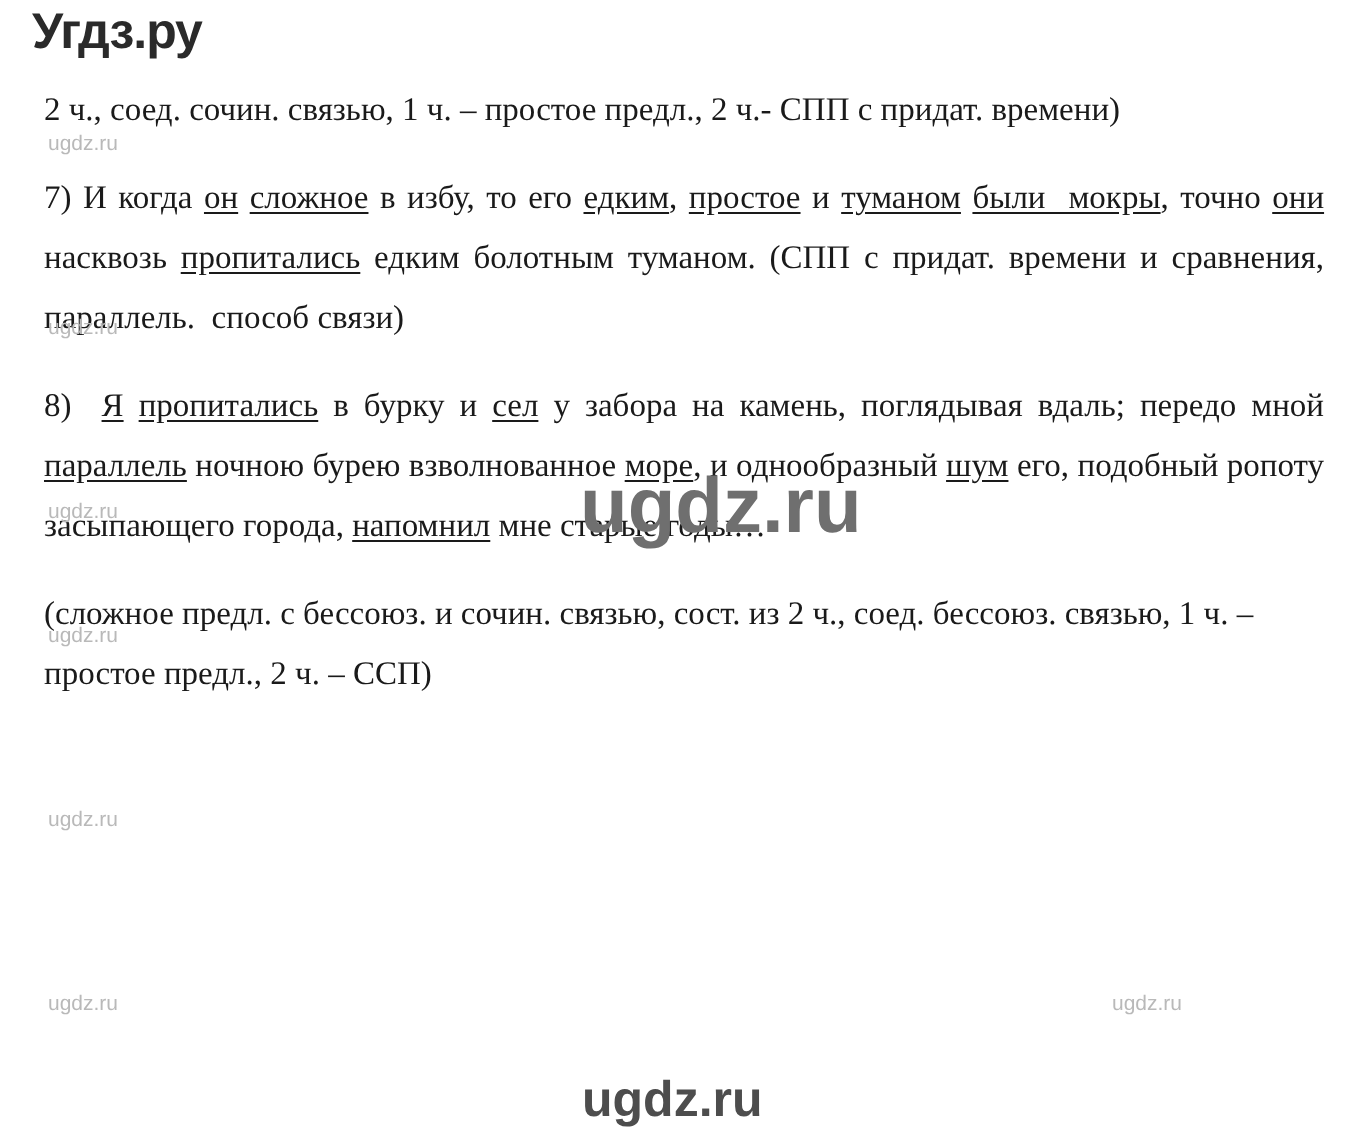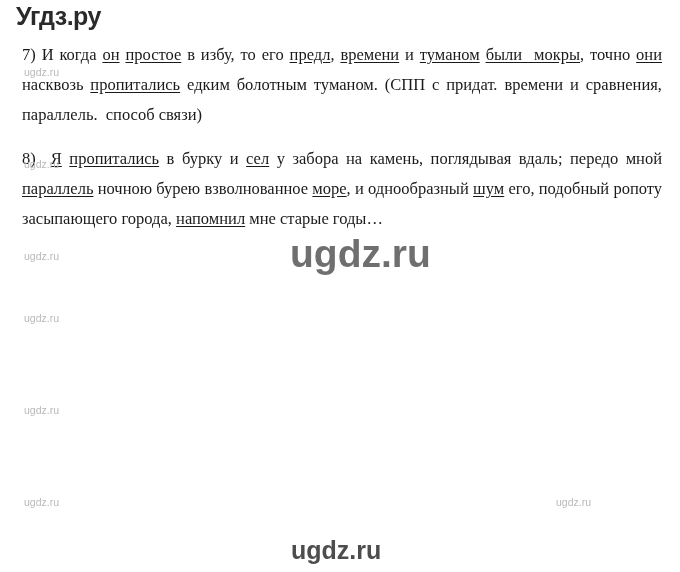--- a/index.html
+++ b/index.html
@@ -91,29 +91,35 @@
   .wm-7 { left: 556px; top: 496px; }
 </style>
 </head>
 <body>
 
 <div class="page">
 
   <div class="site-logo-top">Угдз.ру</div>
 
   <div class="content">
+    <div class="para">
+      2 ч., соед. сочин. связью, 1 ч. – простое предл., 2 ч.- СПП с придат. времени)
+    </div>
 
     <div class="para">
-      7) И когда <u class="ul">он</u> <u class="ul">простое</u> в избу, то его <u class="ul">предл</u>, <u class="ul">времени</u> и <u class="ul">туманом</u> <u class="ul">были&nbsp; мокры</u>, точно <u class="ul">они</u> насквозь <u class="ul">пропитались</u> едким болотным туманом. (СПП с придат. времени и сравнения, параллель.&nbsp; способ связи)
+      7) И когда <u class="ul">он</u> <u class="ul">сложное</u> в избу, то его <u class="ul">едким</u>, <u class="ul">простое</u> и <u class="ul">туманом</u> <u class="ul">были&nbsp; мокры</u>, точно <u class="ul">они</u> насквозь <u class="ul">пропитались</u> едким болотным туманом. (СПП с придат. времени и сравнения, параллель.&nbsp; способ связи)
     </div>
 
     <div class="para">
       8)&nbsp; <u class="ul">Я</u> <u class="ul">пропитались</u> в бурку и <u class="ul">сел</u> у забора на камень, поглядывая вдаль; передо мной <u class="ul">параллель</u> ночною бурею взволнованное <u class="ul">море</u>, и однообразный <u class="ul">шум</u> его, подобный ропоту засыпающего города, <u class="ul">напомнил</u> мне старые годы…
     </div>
 
+    <div class="para last-left">
+      (сложное предл. с бессоюз. и сочин. связью, сост. из 2 ч., соед. бессоюз. связью, 1 ч. – простое предл., 2 ч. – ССП)
+    </div>
   </div>
 
   <div class="wm wm-1">ugdz.ru</div>
   <div class="wm wm-2">ugdz.ru</div>
   <div class="wm wm-3">ugdz.ru</div>
   <div class="wm wm-4">ugdz.ru</div>
   <div class="wm wm-5">ugdz.ru</div>
   <div class="wm wm-6">ugdz.ru</div>
   <div class="wm wm-7">ugdz.ru</div>
 

